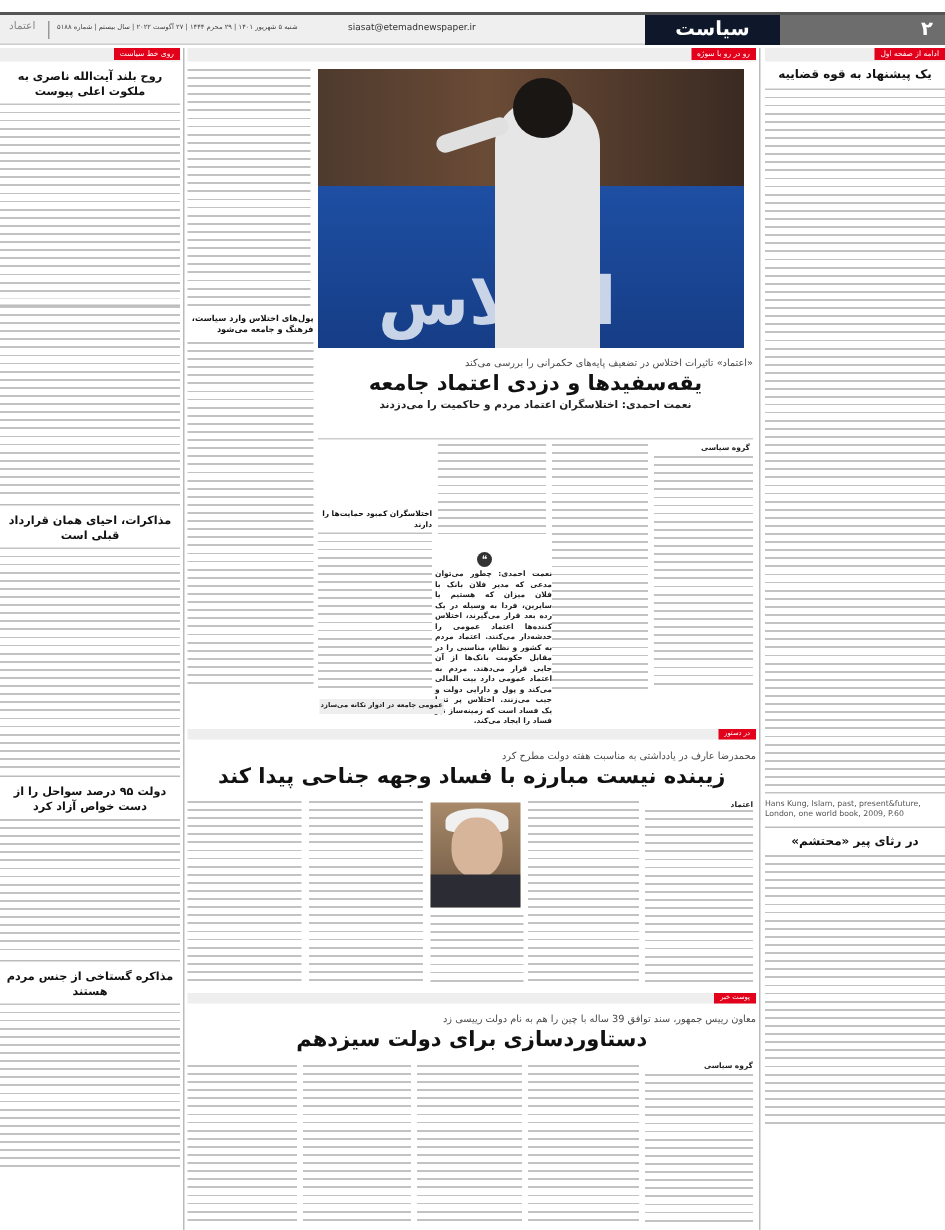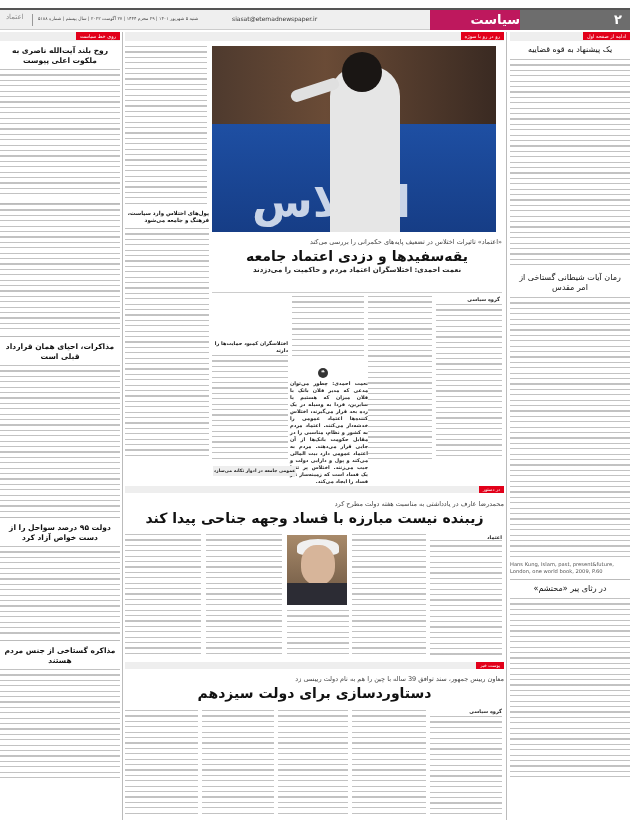--- a/index.html
+++ b/index.html
@@ -1,31 +1,31 @@
 <!DOCTYPE html>
 <html><head>
 <meta charset="utf-8">
 <style>
 *{box-sizing:border-box;margin:0;padding:0}
 body{width:630px;height:820px;background:#fff;font-family:"DejaVu Sans",sans-serif;overflow:hidden;position:relative;direction:rtl}
 .topline{position:absolute;top:8px;left:0;width:630px;height:2px;background:#555}
 .header{position:absolute;top:10px;left:0;width:630px;height:20px;background:#efefef;border-bottom:1px solid #ccc}
 .pnum{position:absolute;right:0;top:0;width:200px;height:20px;background:#6d6d6d;color:#fff}
 .pnum .num{position:absolute;right:8px;top:2px;font-size:13px;font-weight:bold}
-.pnum .sec{position:absolute;left:0;top:0;width:90px;height:20px;background:#be185d;color:#fff;font-size:13px;line-height:20px;font-weight:bold}
+.pnum .sec{position:absolute;left:0;top:0;width:90px;height:20px;background:#0f172a;color:#fff;font-size:13px;text-align:center;line-height:20px;font-weight:bold}
 .site{position:absolute;left:232px;top:5px;font-size:6px;color:#333;direction:ltr}
 .date{position:absolute;left:38px;top:6px;font-size:4.5px;color:#444}
 .logo{position:absolute;left:6px;top:3px;font-size:7px;color:#888}
 .logo-sep{position:absolute;left:32px;top:4px;width:1px;height:12px;background:#999}
 .col{position:absolute;top:32px;font-size:4.2px;line-height:6.6px;color:#444;text-align:justify}
 .vsep{position:absolute;top:32px;width:1px;background:#bbb}
 .tag{display:inline-block;background:#e2001a;color:#fff;font-size:5px;padding:1px 4px;line-height:6px}
 .tagbar{height:9px;background:#eee;position:relative;margin-bottom:4px}
 .tagbar .tag{position:absolute;right:0;top:0}
-.h1{font-weight:normal;color:#111;text-align:center;font-size:8px;line-height:10px;margin:4px 8px}
+.h1{font-weight:bold;color:#111;text-align:center;font-size:8px;line-height:10px;margin:4px 8px}
 .h2{font-weight:bold;color:#111;text-align:center;font-size:7.5px;line-height:10px;margin:5px 0 3px}
 .lines{background:repeating-linear-gradient(to bottom,#9a9a9a 0,#9a9a9a 1.2px,transparent 1.2px,transparent 5.4px);opacity:.6}
 .photo1{position:absolute;left:212px;top:46px;width:284px;height:186px;background:linear-gradient(160deg,#3c2a20 0%,#52362a 30%,#2a3d5e 55%,#1d3a7e 100%);overflow:hidden}
 .photo1 .wall{position:absolute;left:0;top:0;width:284px;height:78px;background:linear-gradient(90deg,#4e3a2e,#6a4b36 40%,#3a2a22)}
 .photo1 .banner{position:absolute;left:0;top:78px;width:284px;height:108px;background:linear-gradient(180deg,#1e4fa3,#163d86);}
 .photo1 .word{position:absolute;left:40px;top:130px;font-size:44px;color:#e8eef8;font-weight:bold;opacity:.85;direction:rtl}
 .photo1 .person{position:absolute;left:118px;top:20px;width:70px;height:166px;background:#e6e6e6;border-radius:30px 30px 0 0}
 .photo1 .head{position:absolute;left:130px;top:6px;width:40px;height:40px;background:#1a1614;border-radius:50%}
 .photo1 .arm{position:absolute;left:78px;top:38px;width:50px;height:12px;background:#e0e0e0;transform:rotate(-18deg);border-radius:6px}
 .photo2{position:absolute;left:287px;top:535px;width:60px;height:70px;background:linear-gradient(180deg,#a88a6a,#6a5440);overflow:hidden}
@@ -57,21 +57,20 @@
 
 <div class="vsep" style="left:122px;height:788px"></div>
 <div class="vsep" style="left:506px;height:788px"></div>
 
 <div class="col" style="right:0;width:120px;height:788px">
   <div class="tagbar">
       <span class="tag">ادامه از صفحه اول</span>
     </div>
   <div class="h1">یک پیشنهاد به قوه قضاییه</div>
   <div class="lines" style="height:210px"></div>
-  <div class="h1" style="font-size:8px">رمان آیات شیطانی گستاخی از امر مقدس</div>
   <div class="lines" style="height:260px"></div>
   <div style="direction:ltr;text-align:left;font-size:5.2px;line-height:7px;color:#555;margin:4px 0">Hans Kung, Islam, past, present&amp;future, London, one world book, 2009, P.60</div>
   <div class="hsep" style="position:relative;width:100%"></div>
   <div class="h1">در رثای پیر «محتشم»</div>
   <div class="lines" style="height:180px"></div>
 </div>
 
 <div class="col" style="left:0;width:120px;height:584px">
   <div class="tagbar">
       <span class="tag">روی خط سیاست</span>

